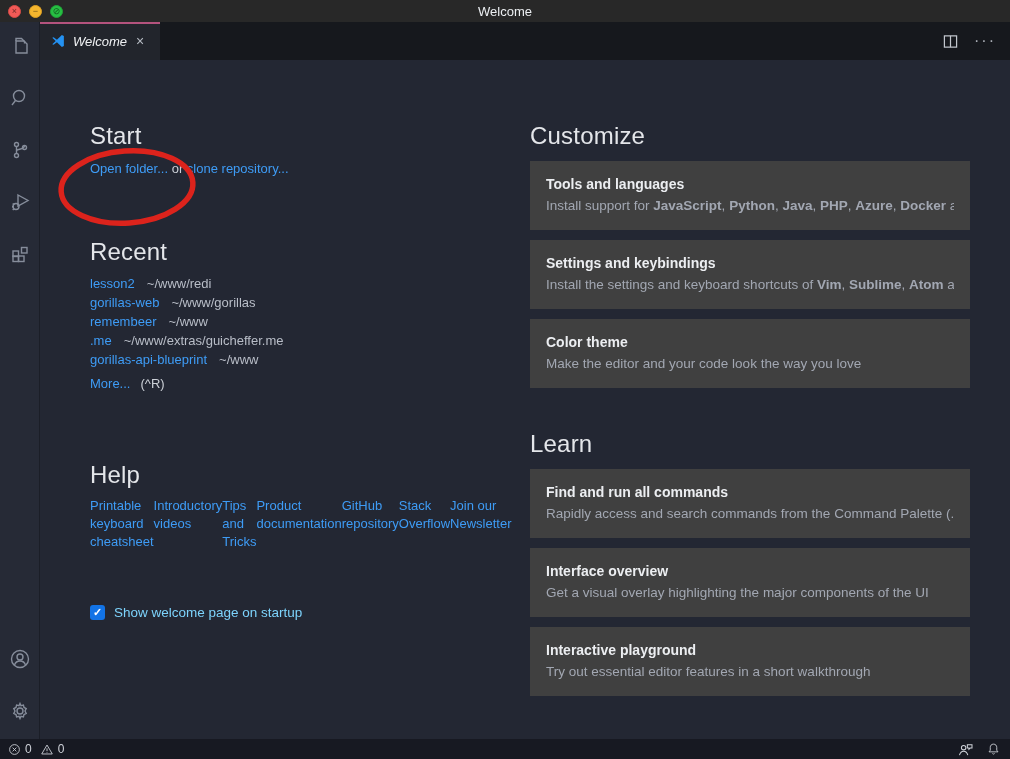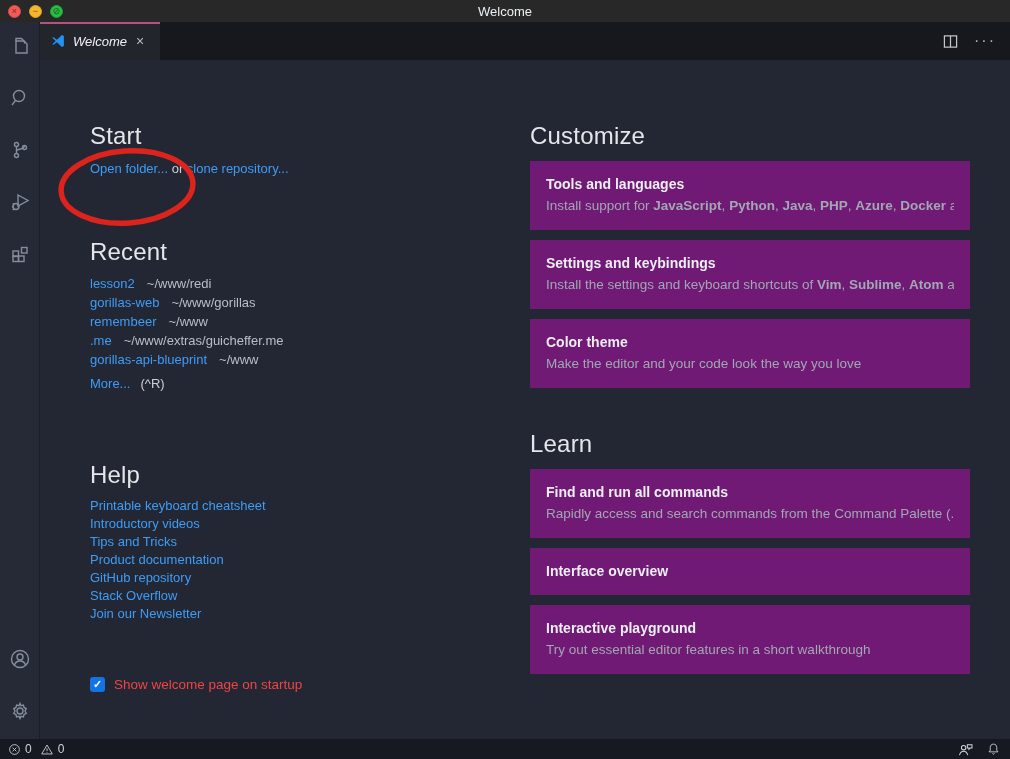--- a/index.html
+++ b/index.html
@@ -53,29 +53,29 @@
   .start-row { line-height:18px; }
 
   .sec-recent { margin-top:60px; }
   .recent-list { margin-top:8px; }
   .recent-row { line-height:18px; white-space:nowrap; }
   .recent-path { color:#b9bec8; font-size:13px; margin-left:12px; }
   .more-row { margin-top:5px; }
   .shortcut { color:#ccd0d7; font-size:13px; margin-left:10px; }
 
   .sec-help { margin-top:68px; }
-  .help-list { margin-top:8px; display:flex; flex-direction:column; }
+  .help-list { margin-top:8px; display:flex; flex-direction:row; }
   .help-list a { line-height:18px; }
 
   .startup-row { margin-top:54px; display:flex; align-items:center; gap:9px; cursor:pointer; }
   .checkbox { width:15px; height:15px; background:#1273e6; border-radius:3px; display:flex; align-items:center; justify-content:center; color:#fff; font-size:11px; font-weight:700; }
-  .startup-label { font-size:13.5px; color:#ef4444; }
+  .startup-label { font-size:13.5px; color:#7dd3fc; }
 
   .cards { margin-top:11px; display:flex; flex-direction:column; gap:10px; }
-  .card { background:#701a75; padding:13px 16px 14px 16px; cursor:pointer; }
+  .card { background:#404040; padding:13px 16px 14px 16px; cursor:pointer; }
   .card-title { font-size:14px; font-weight:600; color:#eceef1; line-height:20px; }
   .card-desc { font-size:13.5px; color:#a2a7b2; line-height:20px; margin-top:2px; white-space:nowrap; overflow:hidden; }
   .card-desc .link { font-size:13.5px;font-weight:bold; }
 
   .sec-learn { margin-top:42px; }
 
   
   .annotation { position:absolute; left:12px; top:84px; pointer-events:none; transform:rotate(-4deg); }
 
   
@@ -257,20 +257,21 @@
 
           <section class="sec-learn">
             <h2 class="sec">Learn</h2>
             <div class="cards">
               <div class="card">
                 <div class="card-title">Find and run all commands</div>
                 <div class="card-desc"><span>Rapidly access and search commands from the Command Palette (...</span></div>
               </div>
               <div class="card">
                 <div class="card-title">Interface overview</div>
+                <div class="card-desc"><span>Get a visual overlay highlighting the major components of the UI</span></div>
               </div>
               <div class="card">
                 <div class="card-title">Interactive playground</div>
                 <div class="card-desc"><span>Try out essential editor features in a short walkthrough</span></div>
               </div>
             </div>
           </section>
         </div>
 
       </div>

